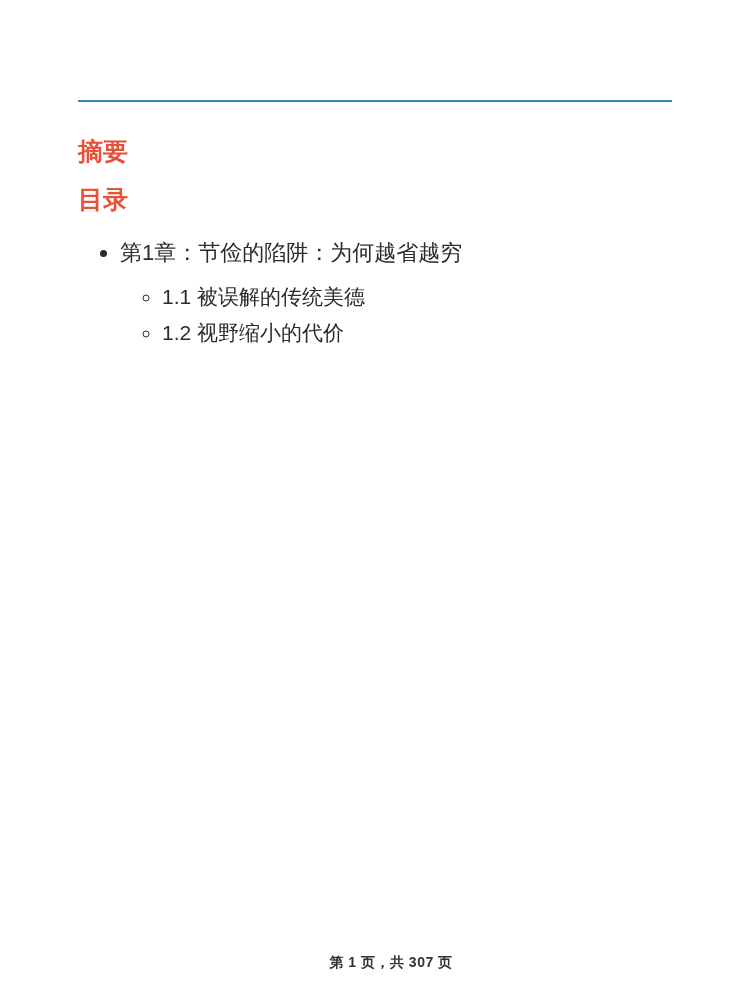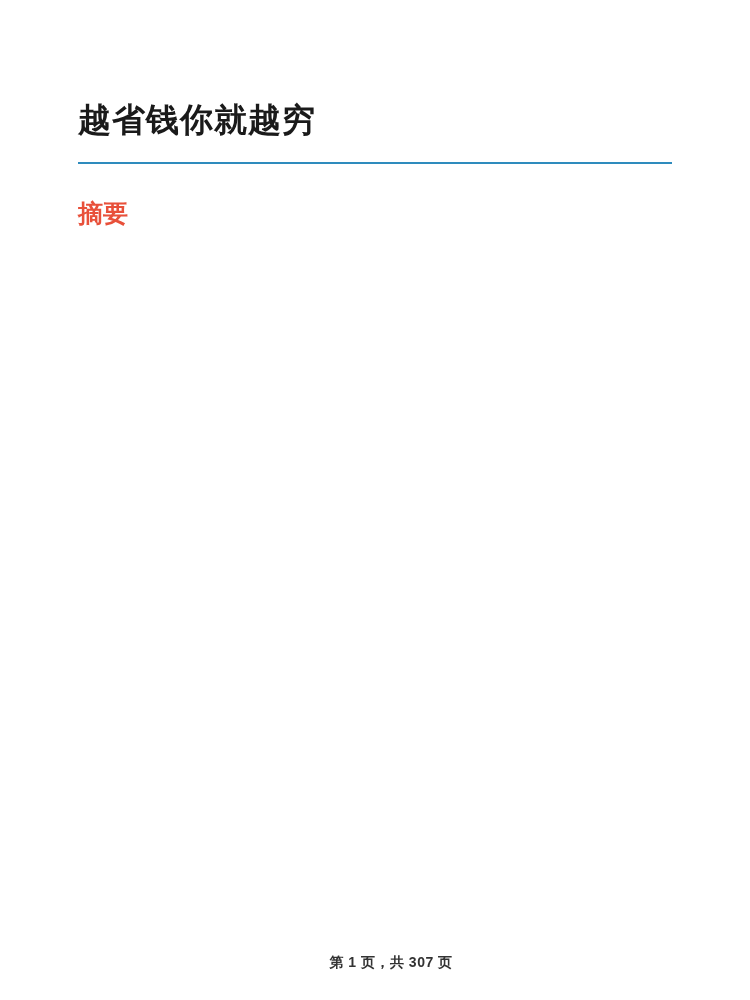--- a/index.html
+++ b/index.html
@@ -91,22 +91,35 @@
     font-weight: bold;
     color: #333333;
     letter-spacing: 0.5px;
   }
 </style>
 </head>
 <body>
 
 <div class="page">
 
-  <h1 class="doc-title">越省钱你就越穷</h1>
   <div class="title-rule"></div>
 
   <h2 class="section-heading">摘要</h2>
 
+  <h2 class="toc-heading">目录</h2>
 
+  <ul class="toc-level1">
+    <li>
+      <span>第1章：节俭的陷阱：为何越省越穷</span>
+      <ul class="toc-level2">
+        <li>
+          <span>1.1 被误解的传统美德</span>
+        </li>
+        <li>
+          <span>1.2 视野缩小的代价</span>
+        </li>
+      </ul>
+    </li>
+  </ul>
 
 </div>
 
 <div class="page-footer">第 1 页，共 307 页</div>
 
 </body></html>

